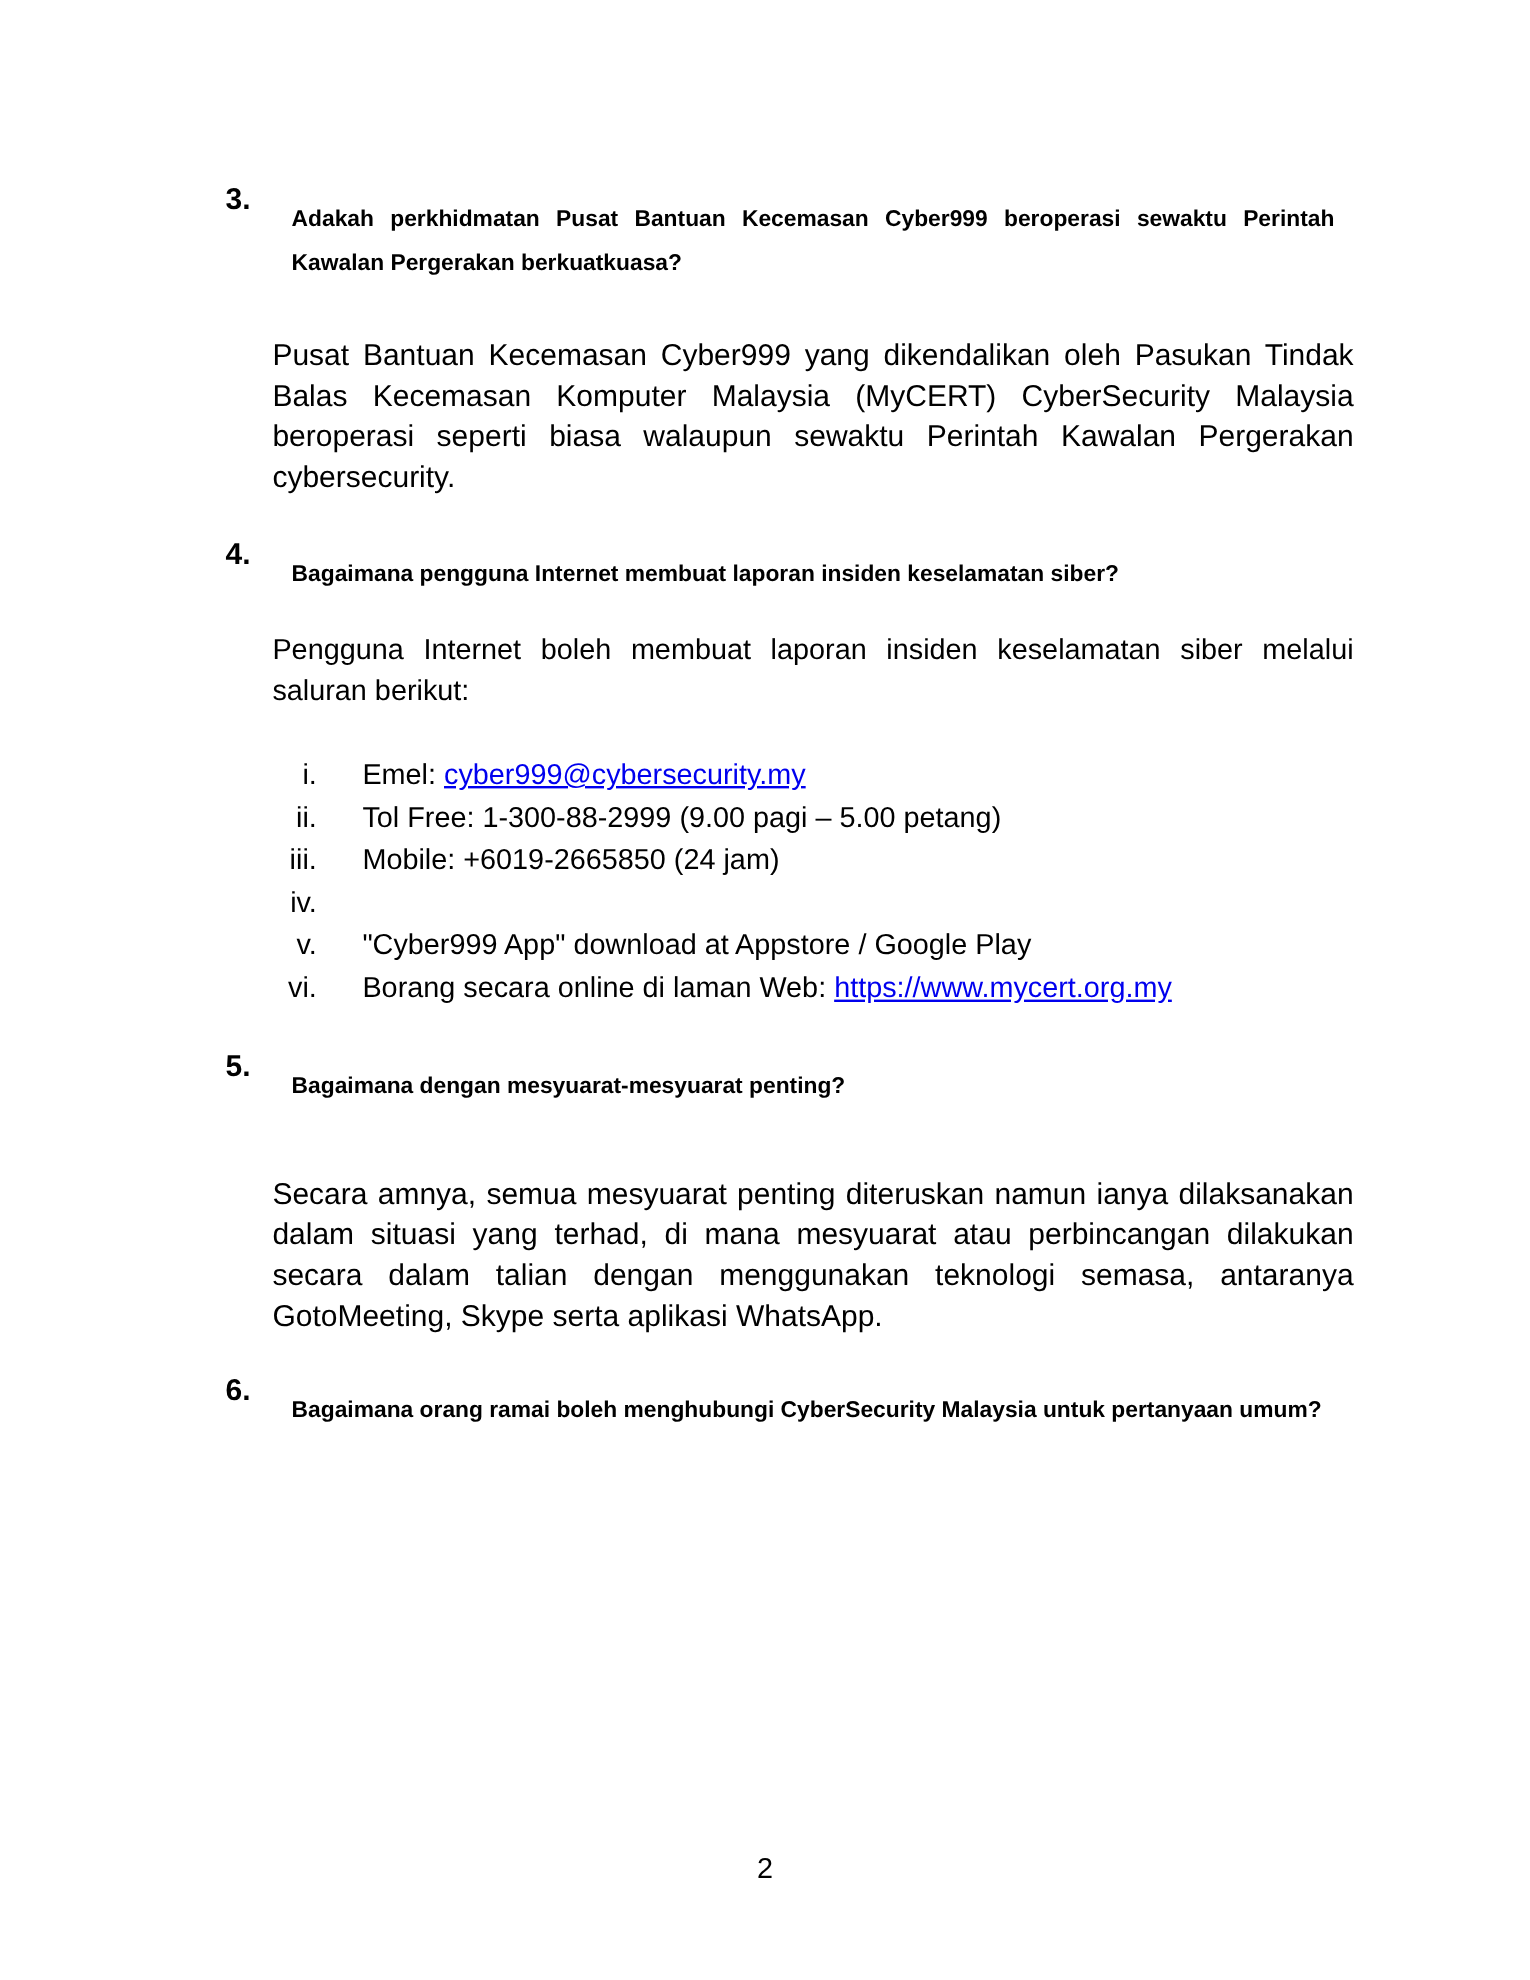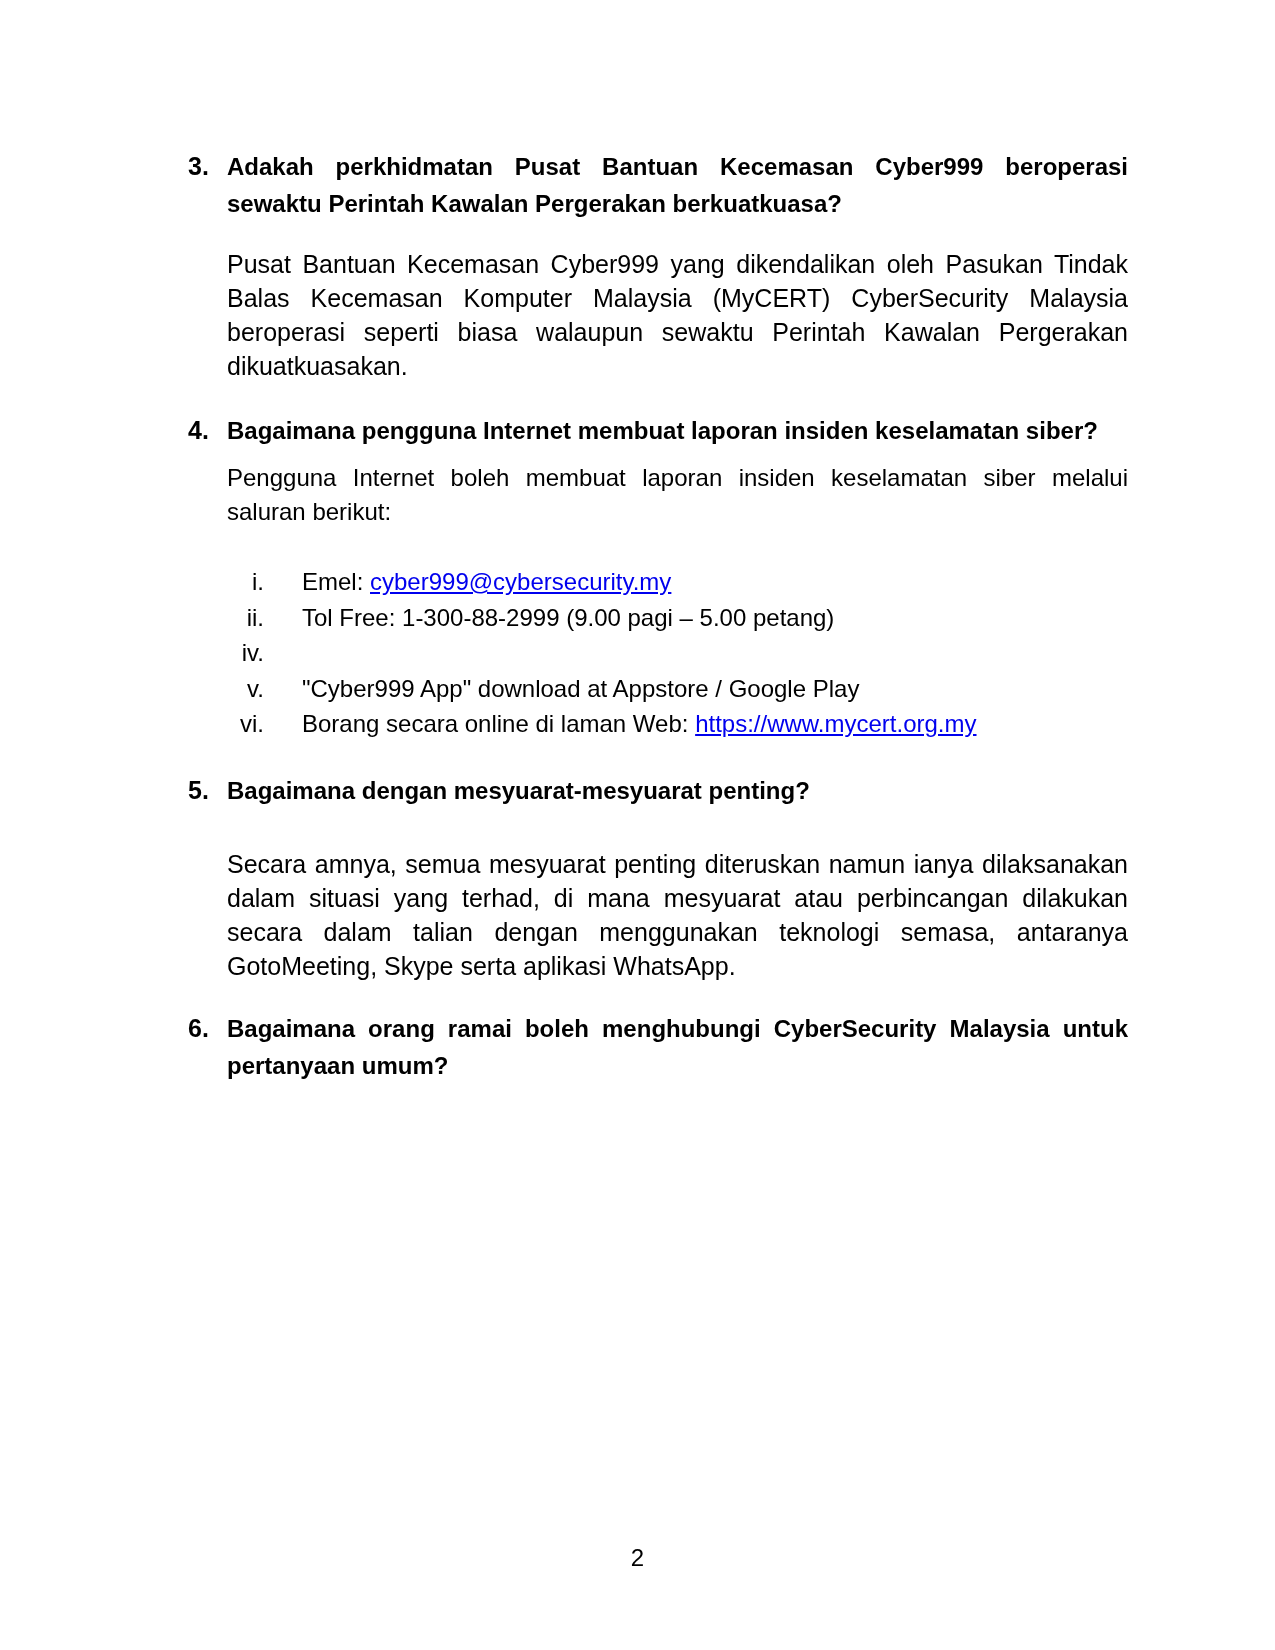--- a/index.html
+++ b/index.html
@@ -27,22 +27,22 @@
     font-weight: bold;
     font-size: 25px;
     line-height: 37px;
   }
   .q-num {
     flex: 0 0 39px;
   }
   .q-title {
     flex: 1;
     text-align: justify;
-    margin: 0;
-    font-size: 24px;
+    margin: 16px;
+    font-size: 19px;
     line-height: 37px;
   }
   .answer {
     margin: 25px 0 0 39px;
     font-size: 25px;
     line-height: 34px;
     text-align: justify;
   }
   .intro {
     margin: 12px 0 0 39px;
@@ -91,37 +91,41 @@
 <body>
 
 <div class="page">
   <div class="content">
 
     <section>
       <div class="q-head">
         <span class="q-num">3.</span>
         <h2 class="q-title">Adakah perkhidmatan Pusat Bantuan Kecemasan Cyber999 beroperasi sewaktu Perintah Kawalan Pergerakan berkuatkuasa?</h2>
       </div>
-      <p class="answer">Pusat Bantuan Kecemasan Cyber999 yang dikendalikan oleh Pasukan Tindak Balas Kecemasan Komputer Malaysia (MyCERT) CyberSecurity Malaysia beroperasi seperti biasa walaupun sewaktu Perintah Kawalan Pergerakan dikuatkuasakan.</p>
+      <p class="answer">Pusat Bantuan Kecemasan Cyber999 yang dikendalikan oleh Pasukan Tindak Balas Kecemasan Komputer Malaysia (MyCERT) CyberSecurity Malaysia beroperasi seperti biasa walaupun sewaktu Perintah Kawalan Pergerakan cybersecurity.</p>
     </section>
 
     <section class="sec-4">
       <div class="q-head">
         <span class="q-num">4.</span>
         <h2 class="q-title">Bagaimana pengguna Internet membuat laporan insiden keselamatan siber?</h2>
       </div>
       <p class="intro">Pengguna Internet boleh membuat laporan insiden keselamatan siber melalui saluran berikut:</p>
       <ol class="channels">
         <li class="channel">
           <span class="c-marker">i.</span>
           <span class="c-text"><span>Emel: </span><a class="doc-link">cyber999@cybersecurity.my</a></span>
         </li>
         <li class="channel">
           <span class="c-marker">ii.</span>
           <span class="c-text">Tol Free: 1-300-88-2999 (9.00 pagi – 5.00 petang)</span>
+        </li>
+        <li class="channel">
+          <span class="c-marker">iii.</span>
+          <span class="c-text">Mobile: +6019-2665850 (24 jam)</span>
         </li>
         <li class="channel">
           <span class="c-marker">iv.</span>
         </li>
         <li class="channel">
           <span class="c-marker">v.</span>
           <span class="c-text">"Cyber999 App" download at Appstore / Google Play</span>
         </li>
         <li class="channel">
           <span class="c-marker">vi.</span>

